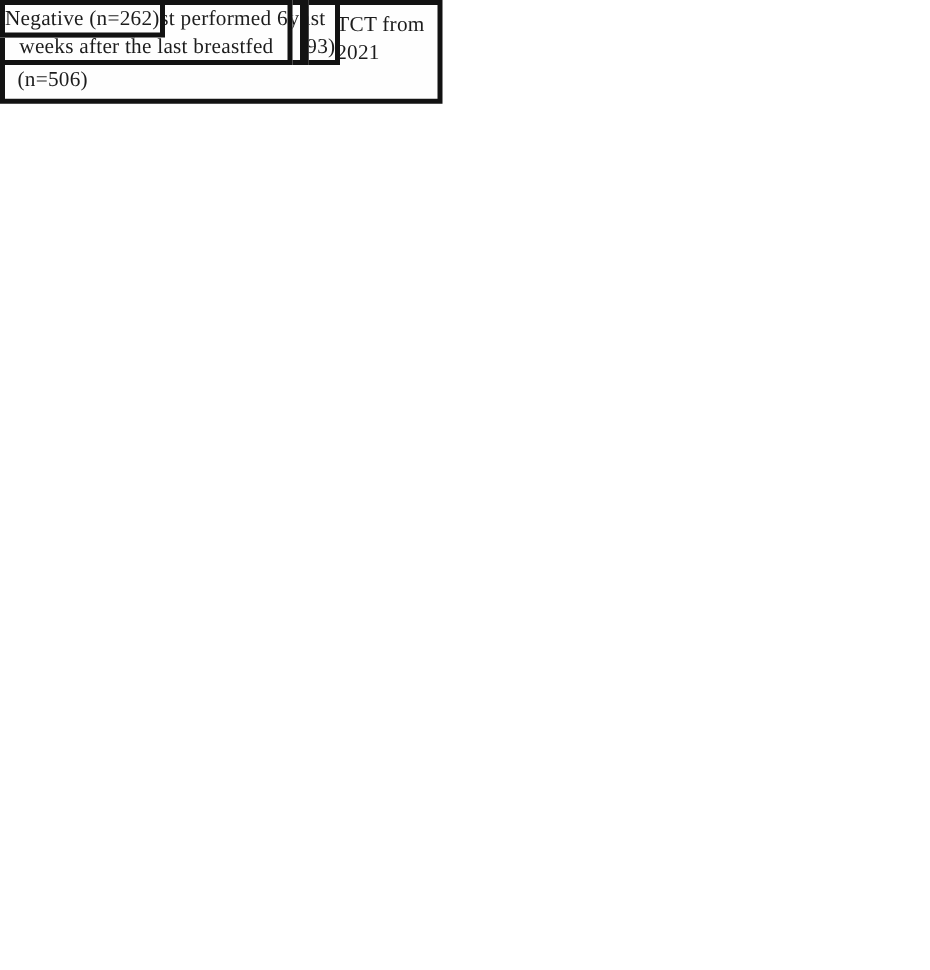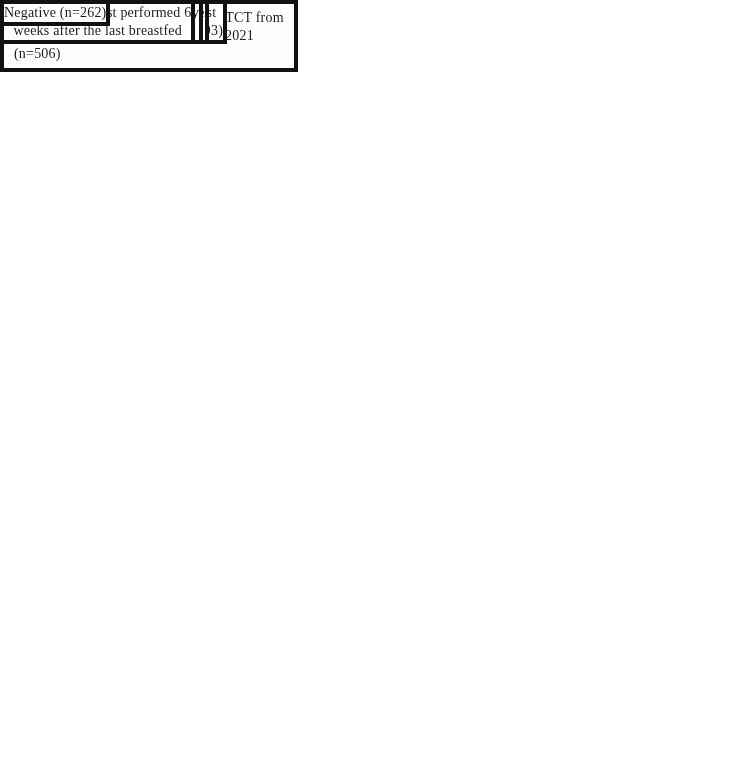--- a/index.html
+++ b/index.html
@@ -15,21 +15,21 @@
     position: absolute;
     box-sizing: border-box;
     border: 4px solid #121212;
     background: #fefefe;
     color: #1c1c1c;
     display: flex;
     align-items: center;
     justify-content: center;
     text-align: center;
     white-space: pre-line;
-    font-size: 14px;
+    font-size: 17px;
     line-height: 1.28;
     letter-spacing: 0.2px;
   }
   .align-left  { justify-content: flex-start; text-align: left; }
   .align-top   { align-items: flex-start; }
 
   .line { position: absolute; background: #121212; }
 
   
   .b-enrolled  { left: 8;   top: 8;   width: 490; height: 87; padding: 5px 10px; }

